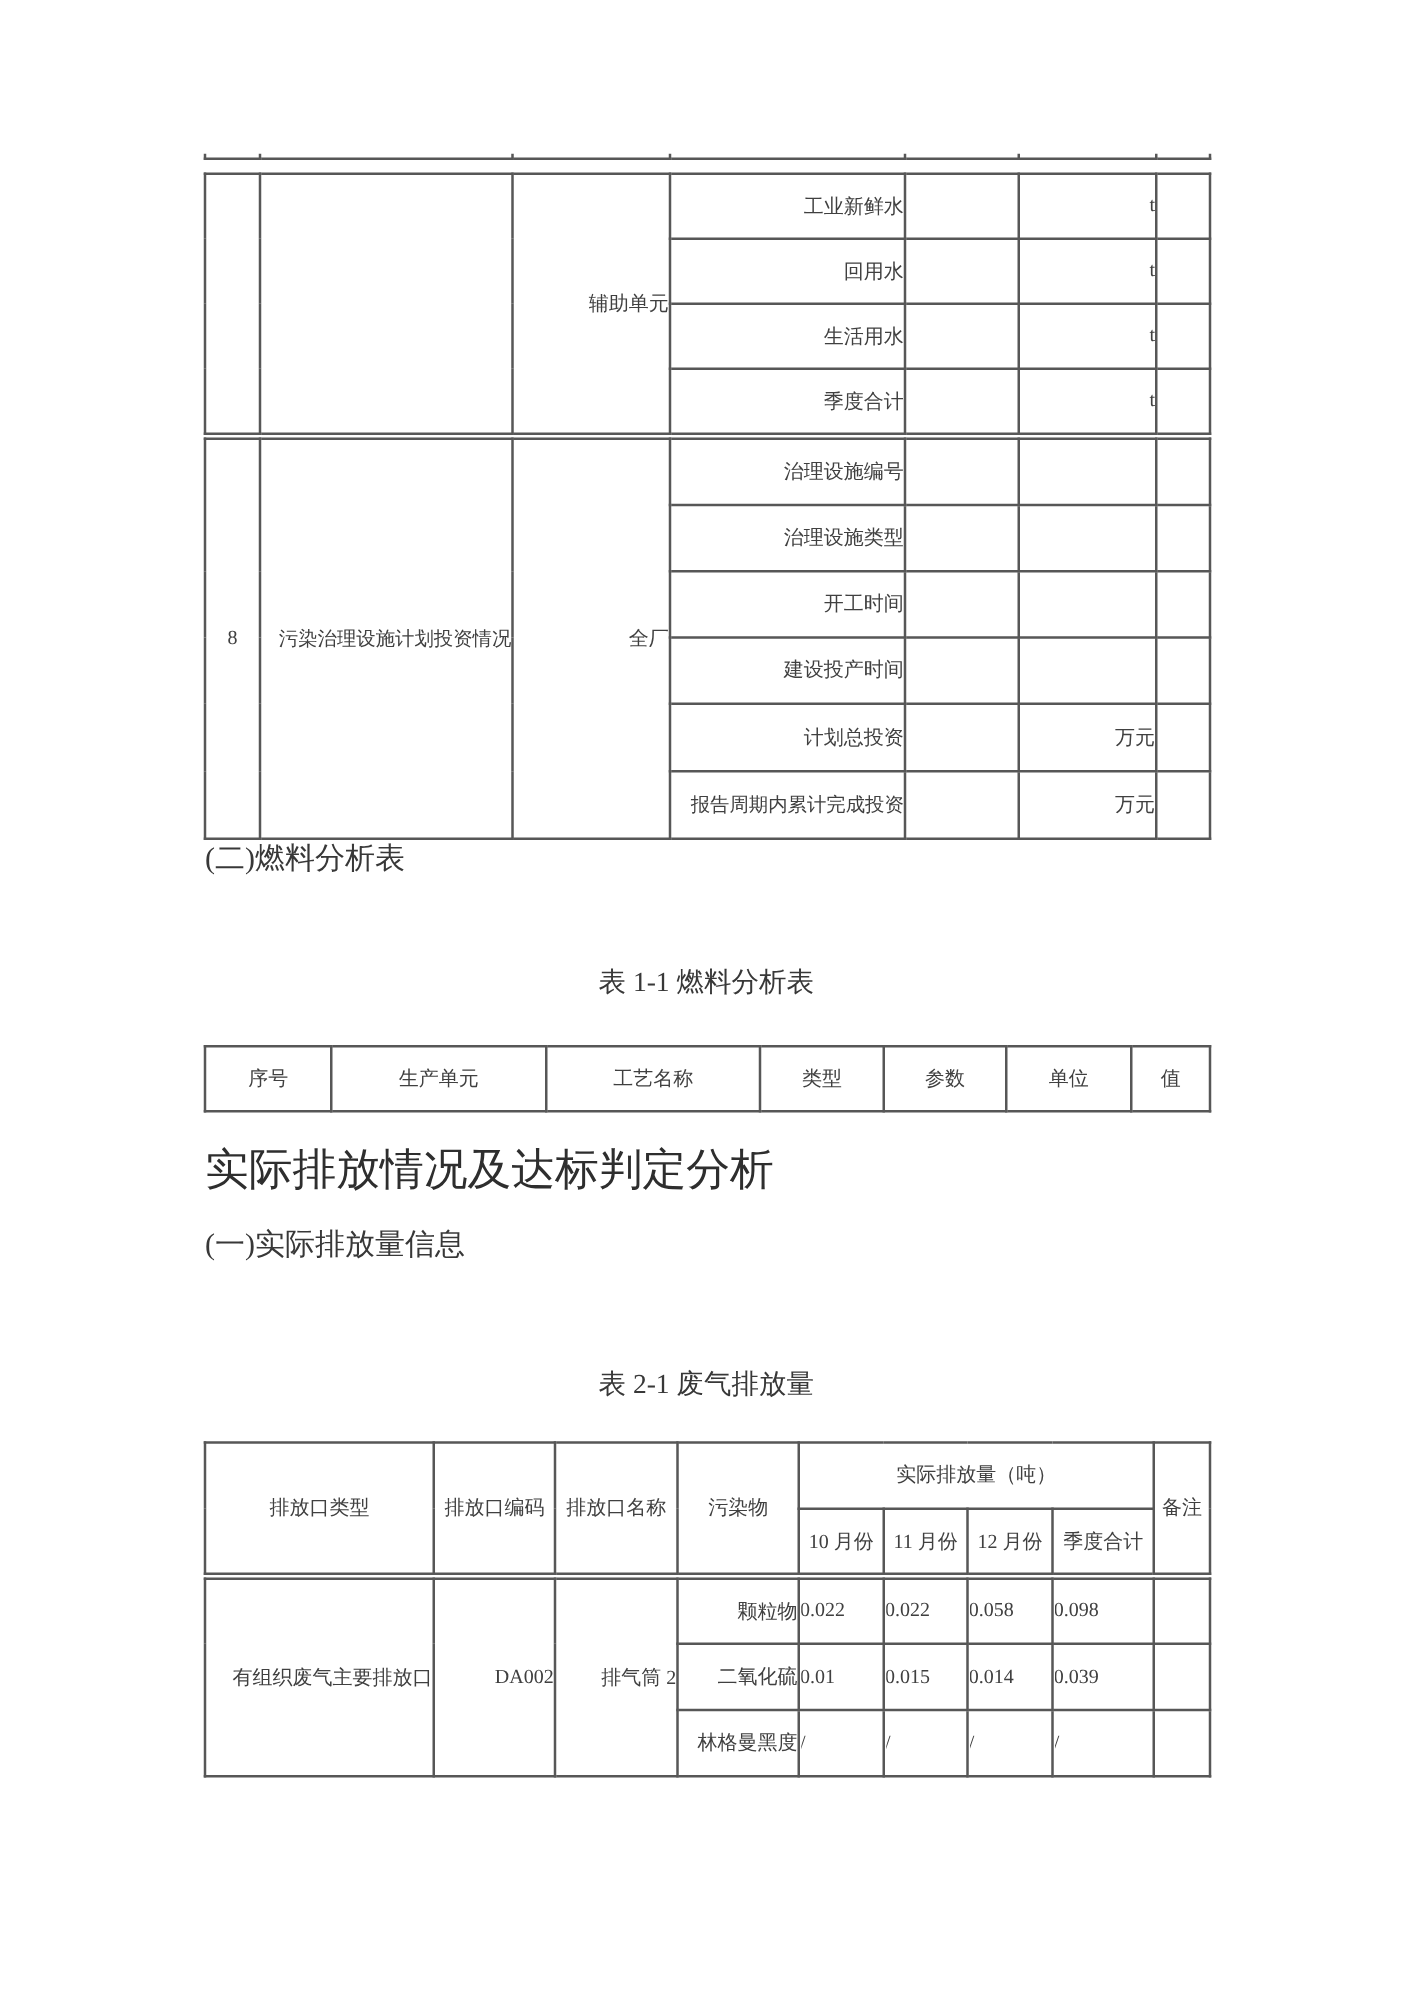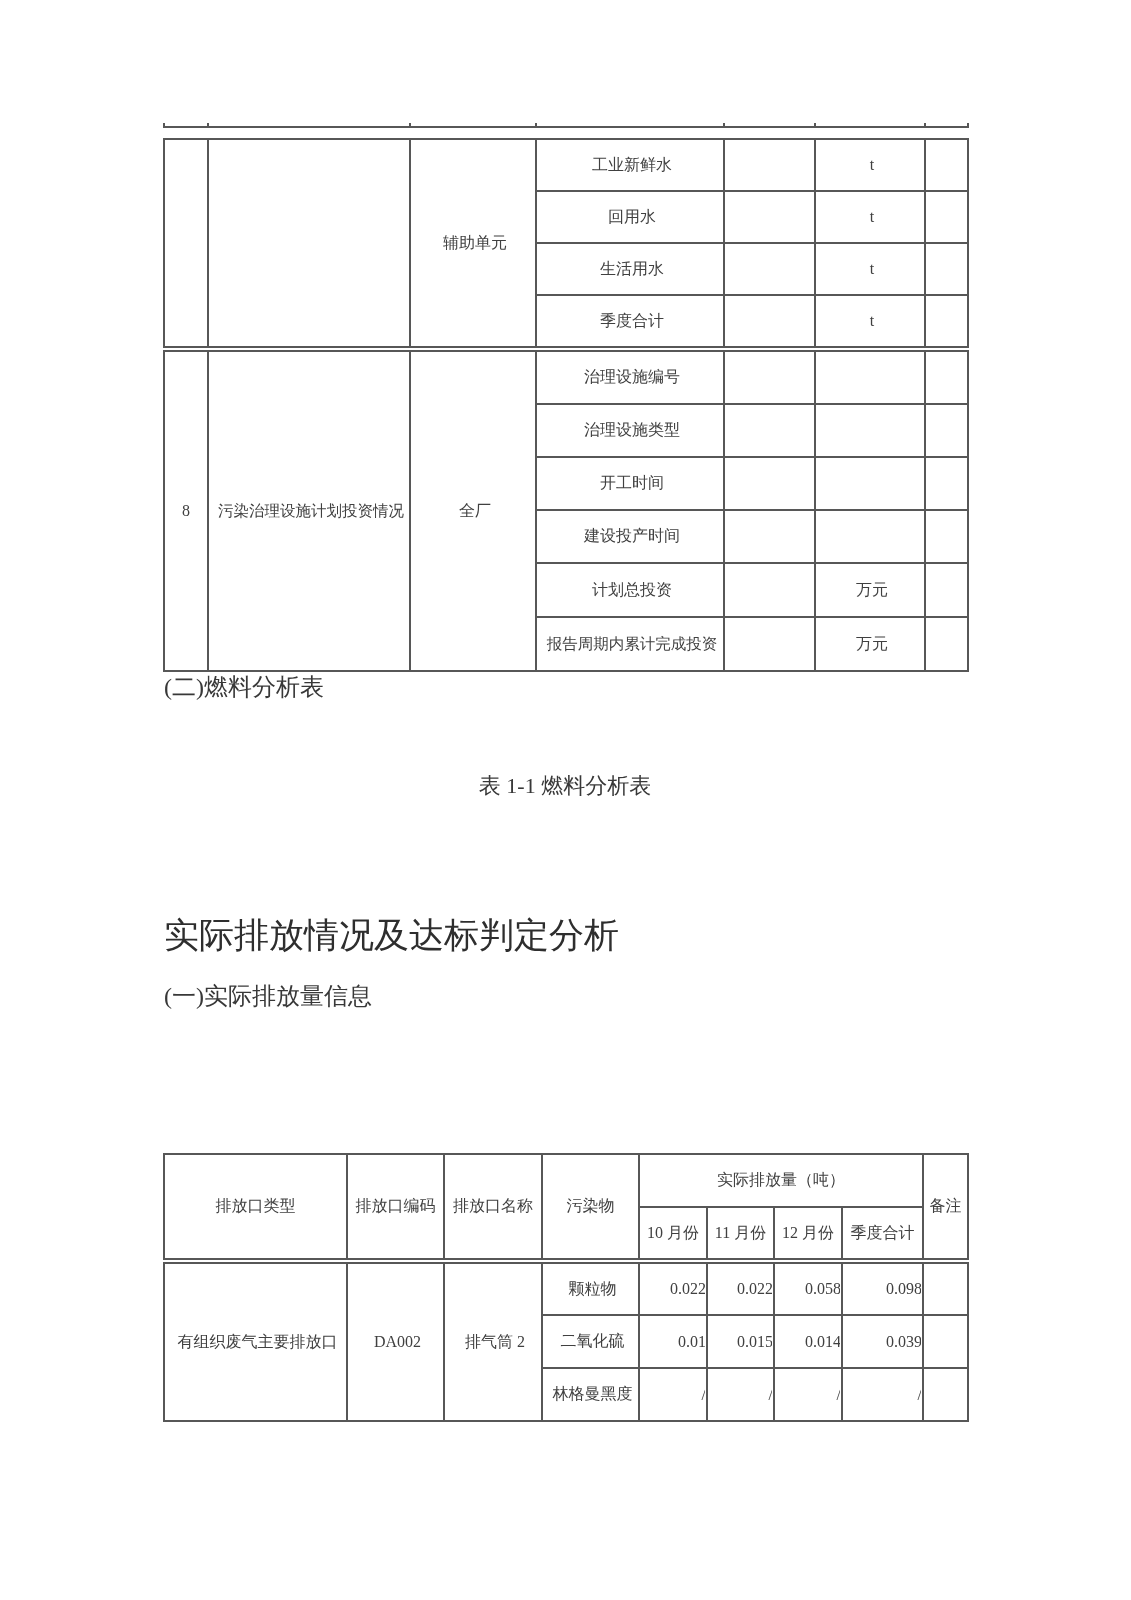--- a/index.html
+++ b/index.html
@@ -3,22 +3,22 @@
 <meta charset="utf-8">
 <style>
   * { margin:0; padding:0; box-sizing:border-box; }
   html,body { width:1131px; height:1600px; background:#ffffff; }
   body { position:relative; font-family:"Liberation Serif","DejaVu Serif",serif; color:#404040; }
   .page { position:absolute; left:0; top:0; width:1131px; height:1600px; background:#fff; overflow:hidden; }
 
   table { border-collapse:collapse; table-layout:fixed; position:absolute; background:#fff; }
   td { border:2px solid #575757; font-size:16px; font-weight:normal;
        vertical-align:middle; white-space:nowrap; overflow:hidden; color:#404040; }
-  .pl  { text-align:center; padding-left:4px; }
-  .pn  { text-align:right; padding-left:16px;border-radius:12px; }
+  .pl  { text-align:right; padding-left:4px; }
+  .pn  { text-align:left; padding-left:0;border-radius:12px; }
   .ctr { text-align:center; }
 
   
   .ghost { left:163px; top:123px; width:804px; border-top:none; }
   .ghost td { border-top:none; height:4px; }
 
   .tA { left:163px; top:138px; width:804px; }
   .tA tr { height:52px; }
 
   .tB { left:163px; top:350px; width:804px; }
@@ -168,25 +168,48 @@
       <td class="pl">万元</td>
       <td></td>
     </tr>
   </tbody>
     </table>
 
   <div class="sec-heading h2-fuel">(二)燃料分析表</div>
 
   <div class="caption cap-t1">表 1-1 燃料分析表</div>
 
+  <table class="t1">
+    <colgroup>
+        <col style="width:101px">
+        <col style="width:172px">
+        <col style="width:171px">
+        <col style="width:99px">
+        <col style="width:98px">
+        <col style="width:100px">
+        <col style="width:63px">
+      </colgroup>
+    <tbody>
+        <tr>
+      <td class="ctr">序号</td>
+      <td class="ctr">生产单元</td>
+      <td class="ctr">工艺名称</td>
+      <td class="ctr">类型</td>
+      <td class="ctr">参数</td>
+      <td class="ctr">单位</td>
+      <td class="ctr">值</td>
+    </tr>
+  </tbody>
+    </table>
 
   <div class="main-heading">实际排放情况及达标判定分析</div>
 
   <div class="sec-heading h1-actual">(一)实际排放量信息</div>
 
+  <div class="caption cap-t2">表 2-1 废气排放量</div>
 
   <table class="t2h">
     <colgroup>
         <col style="width:183px">
         <col style="width:97px">
         <col style="width:98px">
         <col style="width:97px">
         <col style="width:68px">
         <col style="width:67px">
         <col style="width:68px">

